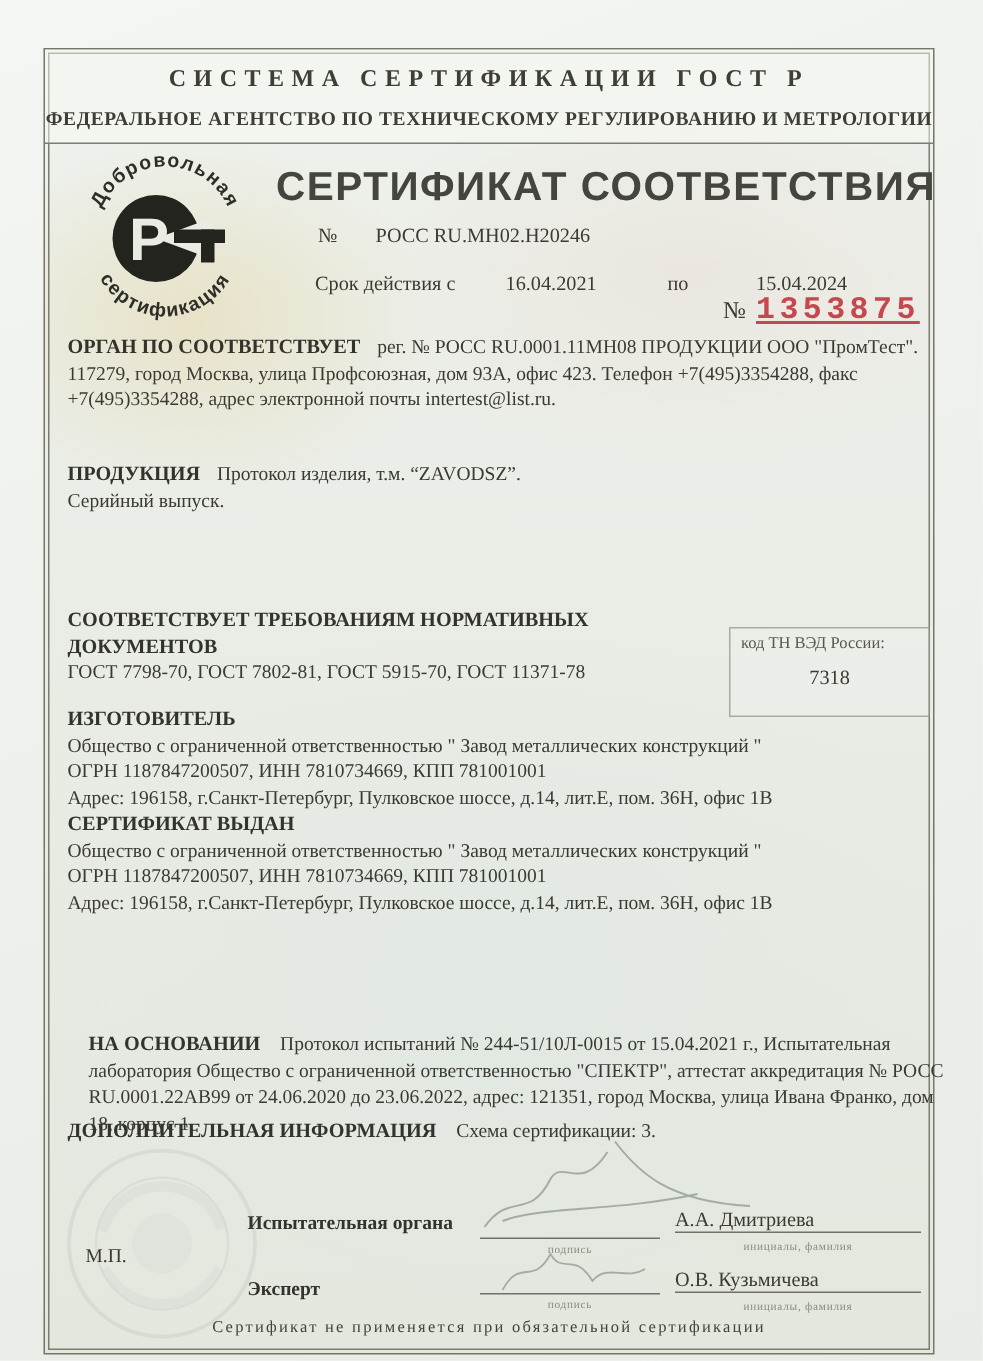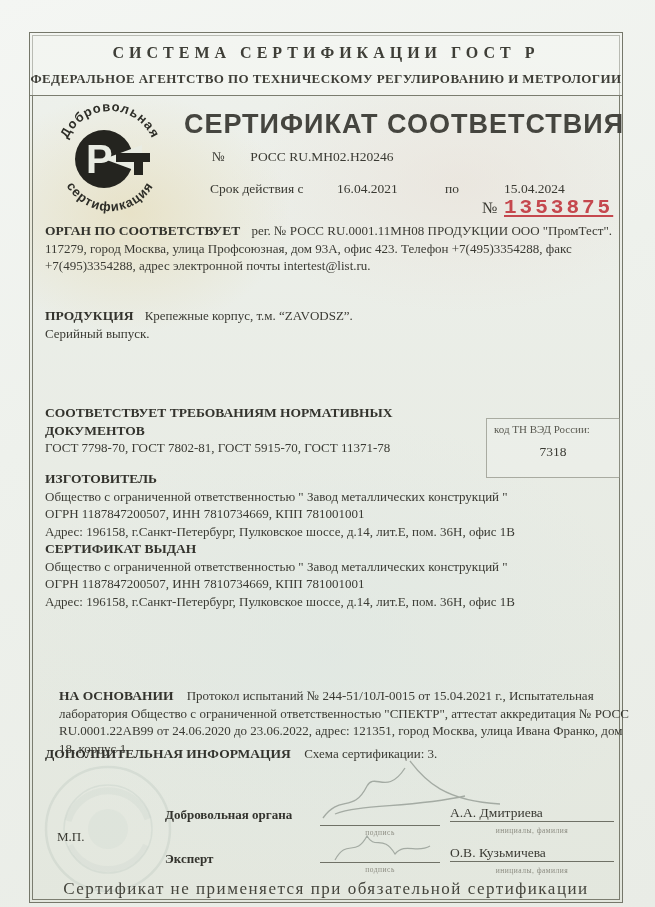--- a/index.html
+++ b/index.html
@@ -36,21 +36,21 @@
   .red-num{font-family:"Liberation Mono",monospace;font-size:21px;letter-spacing:3px;
     color:#c5484e;font-weight:bold;text-decoration:underline;}
   .para{font-size:13px;line-height:17.5px;color:#3a3a33;}
   .head-lbl{font-weight:bold;font-size:13.5px;color:#33332d;}
   .code-box{border:1px solid rgba(125,127,114,.6);background:rgba(240,243,238,.35);}
   .code-box .cb-label{font-size:11px;color:#595950;padding:4px 0 0 7px;}
   .code-box .cb-value{text-align:center;font-size:13.5px;margin-top:9px;color:#3a3a33;}
   .underline-slot{border-bottom:1px solid #6f7166;}
   .tiny{font-size:7.5px;color:#8b8b80;letter-spacing:.5px;}
   .sig-name{font-size:13.5px;color:#3a3a33;}
-  .footer-note{width:100%;text-align:center;font-size:17px;letter-spacing:1.5px;color:#44443c;}
+  .footer-note{width:100%;text-align:center;font-size:11px;letter-spacing:1.5px;color:#44443c;}
   .stamp{opacity:.5;}
   svg text{font-family:"Liberation Sans",sans-serif;}
 </style>
 </head>
 <body>
 
 <div class="frame-outer">
   <div class="frame-inner"></div>
 
   <div class="header-band">
@@ -94,21 +94,21 @@
   <div class="abs" style="left:452px;top:166px;font-size:16px;color:#3a3a33;">№</div>
   <div class="abs red-num" style="left:474px;top:163px;">1353875</div>
 
   <div class="abs para" style="left:15px;top:189px;width:576px;">
     <span class="head-lbl">ОРГАН ПО СООТВЕТСТВУЕТ</span>
     <span style="margin-left:8px;">рег. № РОСС RU.0001.11МН08 ПРОДУКЦИИ ООО "ПромТест". 117279, город Москва, улица Профсоюзная, дом 93А, офис 423. Телефон +7(495)3354288, факс +7(495)3354288, адрес электронной почты intertest@list.ru.</span>
   </div>
 
   <div class="abs para" style="left:15px;top:274px;width:435px;">
     <span class="head-lbl">ПРОДУКЦИЯ</span>
-    <span style="margin-left:8px;">Крепежные корпус, т.м. “ZAVODSZ”.</span>
+    <span style="margin-left:8px;">Протокол изделия, т.м. “ZAVODSZ”.</span>
     <div>Серийный выпуск.</div>
   </div>
 
   <div class="abs para" style="left:15px;top:371px;width:440px;">
     <div class="head-lbl">СООТВЕТСТВУЕТ ТРЕБОВАНИЯМ НОРМАТИВНЫХ ДОКУМЕНТОВ</div>
     <div>ГОСТ 7798-70, ГОСТ 7802-81, ГОСТ 5915-70, ГОСТ 11371-78</div>
   </div>
   <div class="abs code-box" style="left:456px;top:385px;width:132px;height:58px;">
     <div class="cb-label">код ТН ВЭД России:</div>
     <div class="cb-value">7318</div>
@@ -138,21 +138,21 @@
   <svg class="abs stamp" style="left:10px;top:728px;" width="140" height="138" viewBox="0 0 140 138">
     <circle cx="68" cy="68" r="62" fill="none" stroke="#aebdb5" stroke-width="2.5" opacity=".55"></circle>
     <circle cx="68" cy="68" r="44" fill="none" stroke="#aebdb5" stroke-width="1.5" opacity=".45"></circle>
     <circle cx="68" cy="68" r="20" fill="#b8c6be" opacity=".25"></circle>
     <path d="M 28,60 A 42,42 0 0 1 108,58" fill="none" stroke="#a9b8b0" stroke-width="7" opacity=".25"></path>
     <path d="M 30,84 A 42,42 0 0 0 106,84" fill="none" stroke="#a9b8b0" stroke-width="6" opacity=".22"></path>
   </svg>
 
   <div class="abs t13" style="left:27px;top:796px;color:#3a3a33;">М.П.</div>
 
-  <div class="abs head-lbl" style="left:135px;top:774px;font-size:13px;">Добровольная органа</div>
+  <div class="abs head-lbl" style="left:135px;top:774px;font-size:13px;">Испытательная органа</div>
   <div class="abs head-lbl" style="left:135px;top:818px;font-size:13px;">Эксперт</div>
 
   <svg class="abs" style="left:285px;top:723px;" width="190" height="70" viewBox="0 0 190 70">
     <path d="M8,62 C25,38 38,58 52,30 C60,16 72,40 90,12 M20,58 C45,48 95,52 150,40 M95,5 C110,25 130,45 185,48" fill="none" stroke="#949b94" stroke-width="1.3" opacity=".8"></path>
   </svg>
   <div class="abs underline-slot" style="left:290px;top:766px;width:120px;height:26px;"></div>
   <div class="abs tiny" style="left:290px;top:795px;width:120px;text-align:center;">подпись</div>
 
   <div class="abs underline-slot sig-name" style="left:420px;top:772px;width:164px;">А.А. Дмитриева</div>
   <div class="abs tiny" style="left:420px;top:793px;width:164px;text-align:center;">инициалы, фамилия</div>

